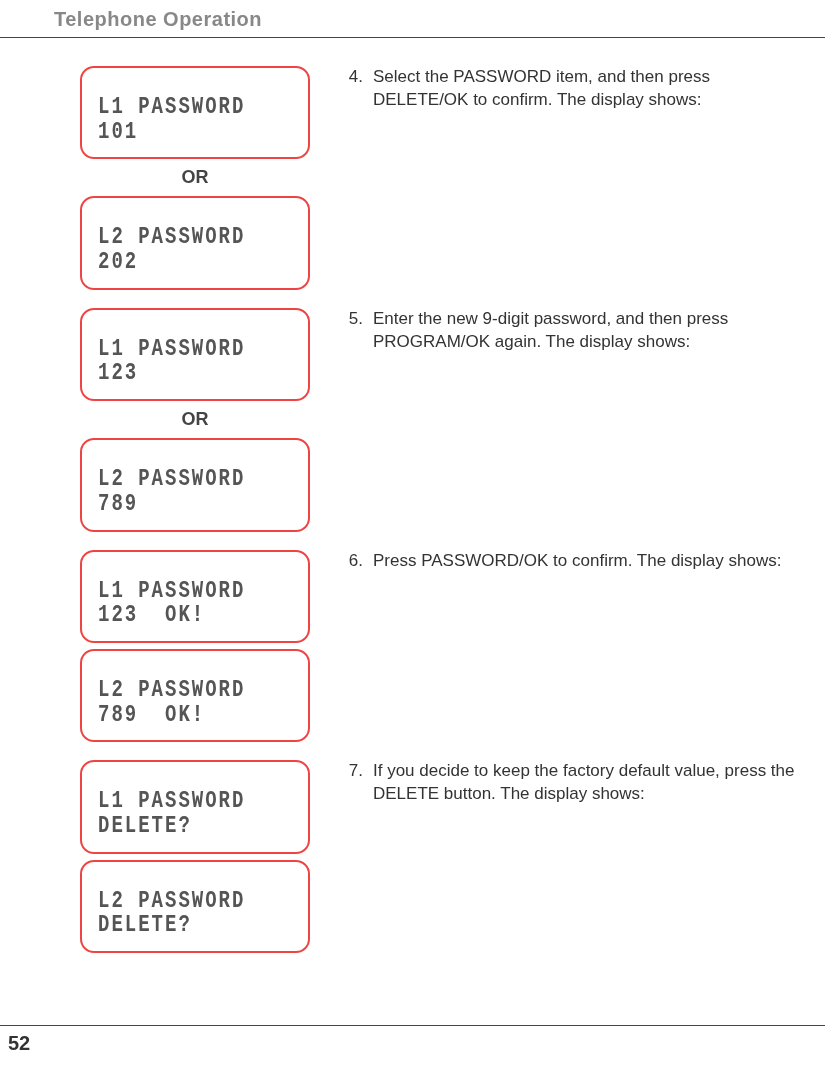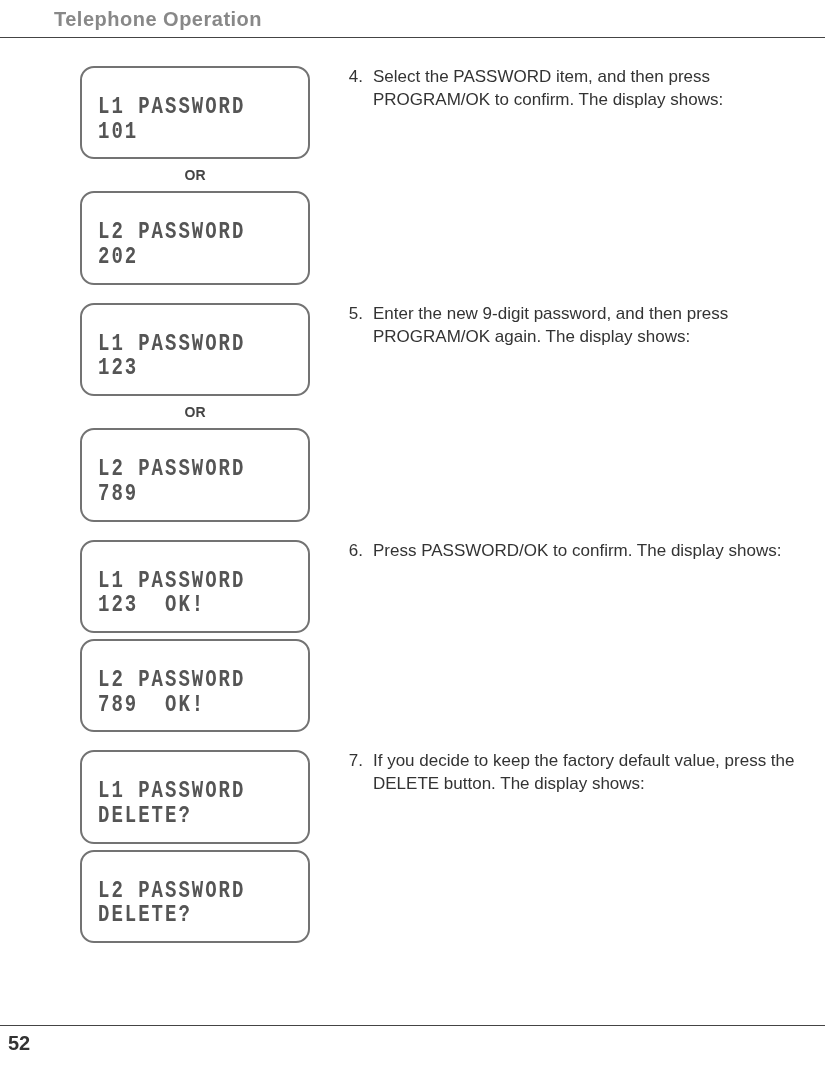--- a/index.html
+++ b/index.html
@@ -48,41 +48,41 @@
     width: 240px;
     flex: 0 0 240px;
     display: flex;
     flex-direction: column;
     align-items: center;
     gap: 6px;
   }
   .lcd {
     width: 230px;
     min-height: 88px;
-    border: 2px solid #737373;
+    border: 2px solid #ef4444;
     border-radius: 14px;
     box-sizing: border-box;
     padding: 30px 16px 10px 16px;
     display: flex;
     flex-direction: column;
     justify-content: flex-end;
   }
   .lcd-line {
     font-family: "OCR A Std", "OCR A Extended", "Courier New", monospace;
     font-weight: bold;
     color: #555;
     font-size: 19px;
     letter-spacing: 2px;
     white-space: pre;
     transform: scaleY(1.25);
     transform-origin: left bottom;
     line-height: 1.3;
   }
   .or-label {
-    font-size: 14px;
+    font-size: 18px;
     font-weight: bold;
     color: #444;
     text-align: center;
     margin: 2px 0;
   }
   .instr {
     flex: 1;
   }
   .instr-line {
     display: flex;
@@ -136,21 +136,21 @@
         </div>
         <div class="or-label">OR</div>
         <div class="lcd">
           <div class="lcd-line">L2 PASSWORD</div>
           <div class="lcd-line">202</div>
         </div>
       </div>
       <div class="instr">
         <div class="instr-line">
           <div class="instr-num">4.</div>
-          <div class="instr-text">Select the PASSWORD item, and then press PROGRAM/OK to confirm. The display shows:</div>
+          <div class="instr-text">Select the PASSWORD item, and then press DELETE/OK to confirm. The display shows:</div>
         </div>
       </div>
     </div>
 
     <div class="row">
       <div class="lcd-column">
         <div class="lcd">
           <div class="lcd-line">L1 PASSWORD</div>
           <div class="lcd-line">123</div>
         </div>

